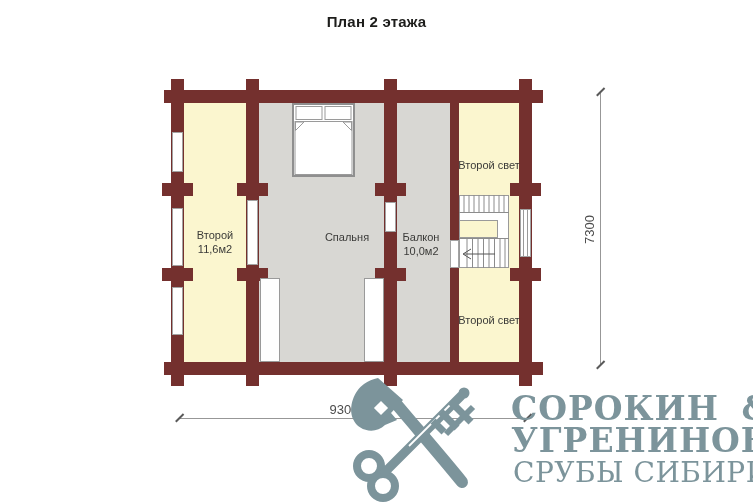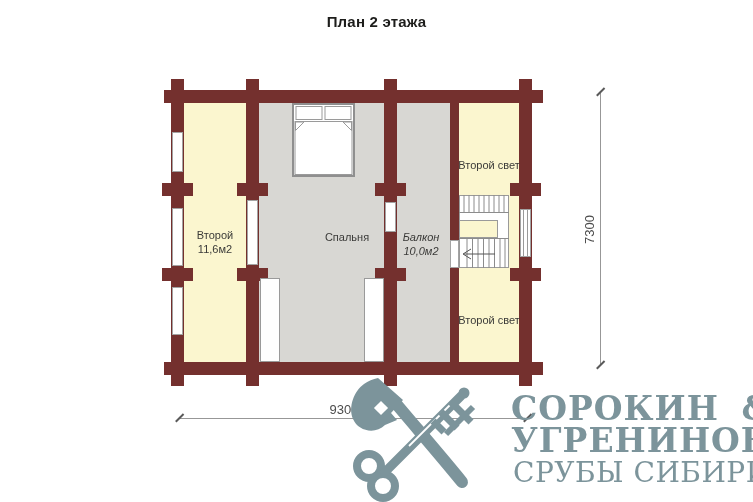--- a/index.html
+++ b/index.html
@@ -115,21 +115,21 @@
       </g>
     </svg>
 
     <div class="abs rlabel" style="left:184px;top:220px;width:62px;">
       <div>Второй</div>
       <div>11,6м2</div>
     </div>
     <div class="abs rlabel" style="left:259px;top:222px;width:145px;padding-left:31px;">
       <div>Спальня</div>
     </div>
-    <div class="abs rlabel" style="left:397px;top:222px;width:48px;font-style:italic;">
+    <div class="abs rlabel" style="left:397px;top:222px;width:48px;">
       <div>Балкон</div>
       <div>10,0м2</div>
     </div>
     <div class="abs rlabel" style="left:457px;top:150px;width:64px;">Второй свет</div>
     <div class="abs rlabel" style="left:457px;top:305px;width:64px;">Второй свет</div>
   </div>
 
   <div class="abs dim-line" style="left:600px;top:92px;width:1px;height:273px;"></div>
   <div class="abs dim-tick" style="left:595px;top:91px;transform:rotate(-45deg);"></div>
   <div class="abs dim-tick" style="left:595px;top:364px;transform:rotate(-45deg);"></div>

